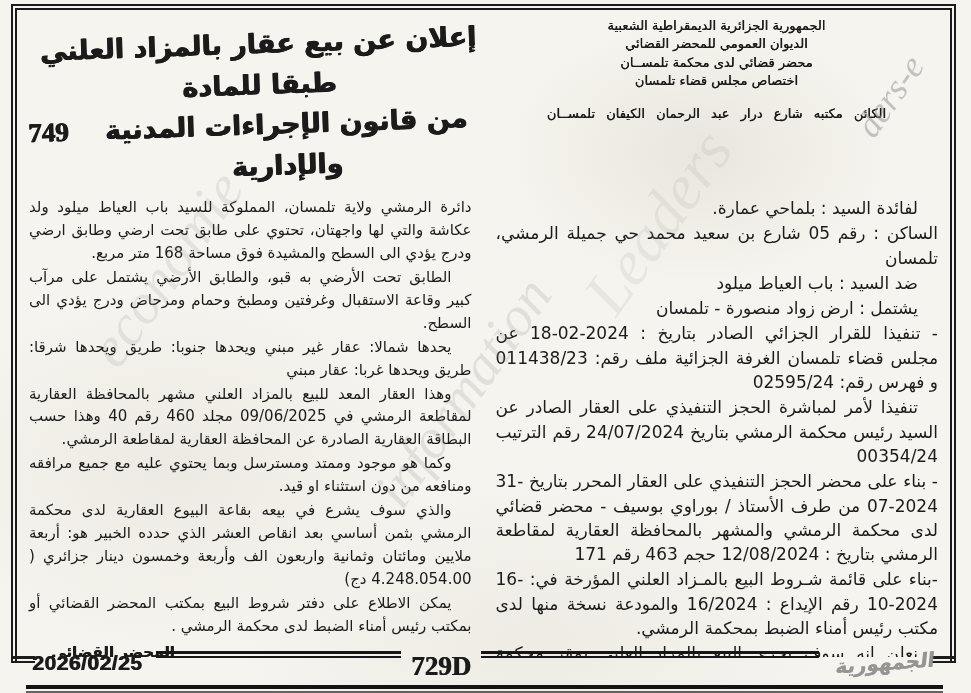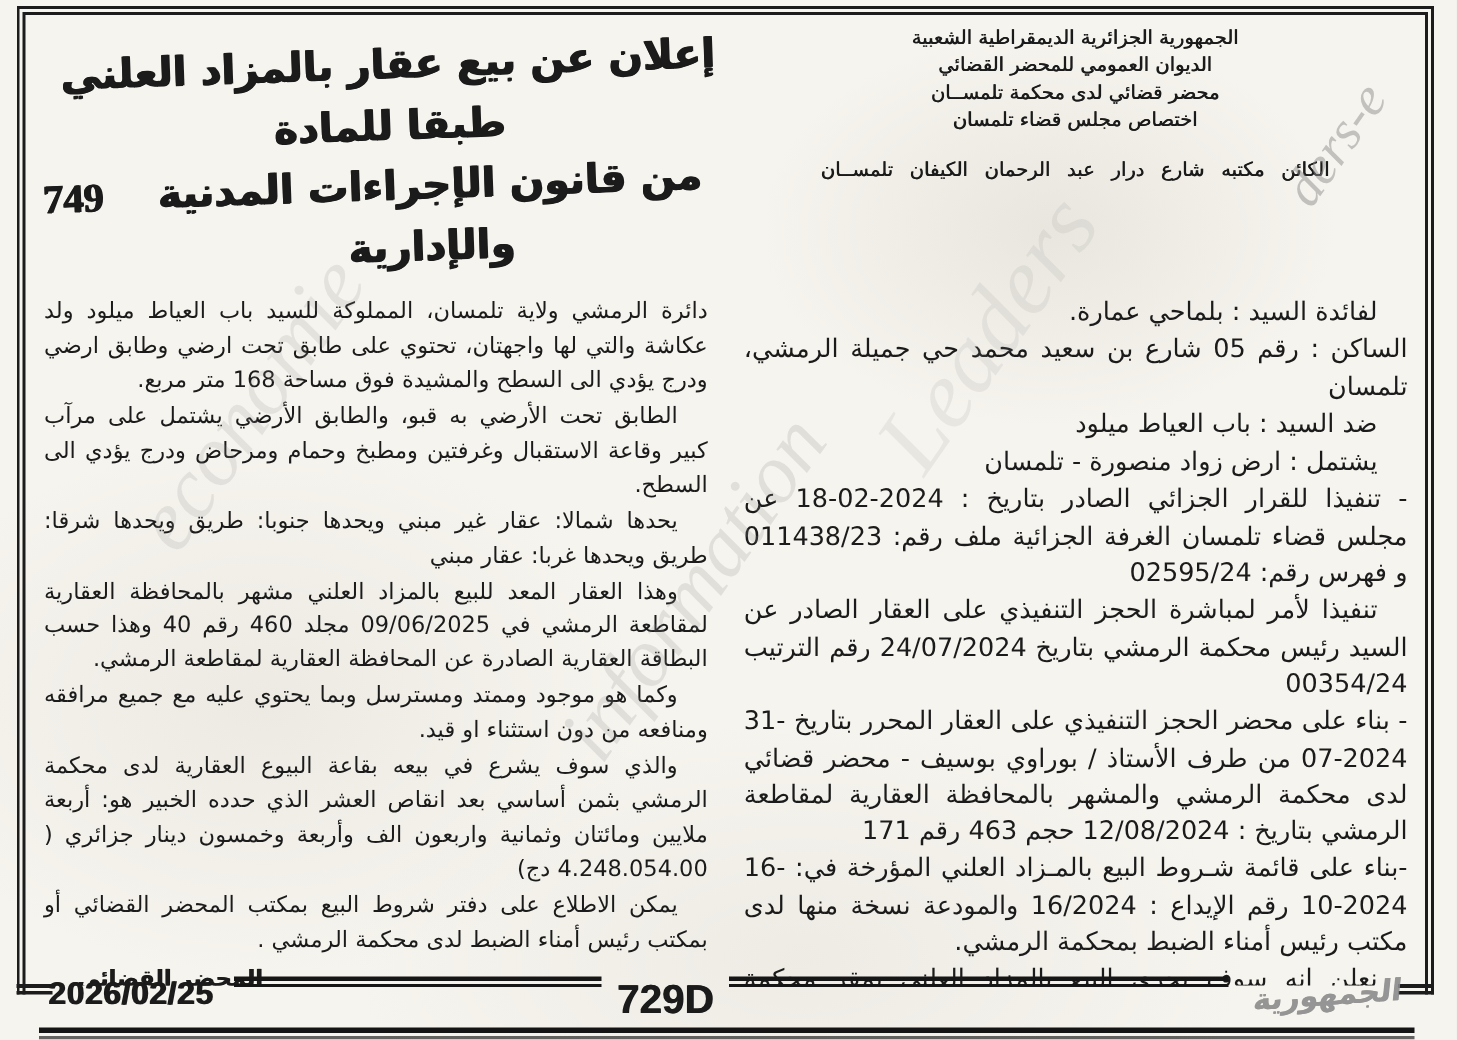--- a/index.html
+++ b/index.html
@@ -68,21 +68,21 @@
     font-weight:bold;font-size:21px;letter-spacing:.5px;margin-left:6px;
     text-shadow:.9px 0 0 currentColor;
   }
   .f-rule{
     height:7px;
     background:linear-gradient(#161616 0 3px, transparent 3px 5px, #161616 5px 7px);
   }
   .rule-left{flex:0 0 245px;margin:0 10px 0 14px;}
   .rule-right{flex:1;margin:0 10px;}
   .f-ref{
-    font-family:Liberation Sans, sans-serif;font-weight:bold;
+    font-family:Liberation Serif, serif;font-weight:bold;
     font-size:27px;text-shadow:.6px 0 0 currentColor;
   }
   .f-logo{
     width:112px;text-align:center;font-weight:bold;font-size:20px;color:#8b8b8b;
     transform:rotate(-4deg) skewX(-10deg);letter-spacing:-1px;opacity:.9;
     text-shadow:.4px 0 0 currentColor;
   }
   
   .next-ad-edge{
     position:absolute;bottom:0;left:26px;right:28px;height:8px;z-index:1;

